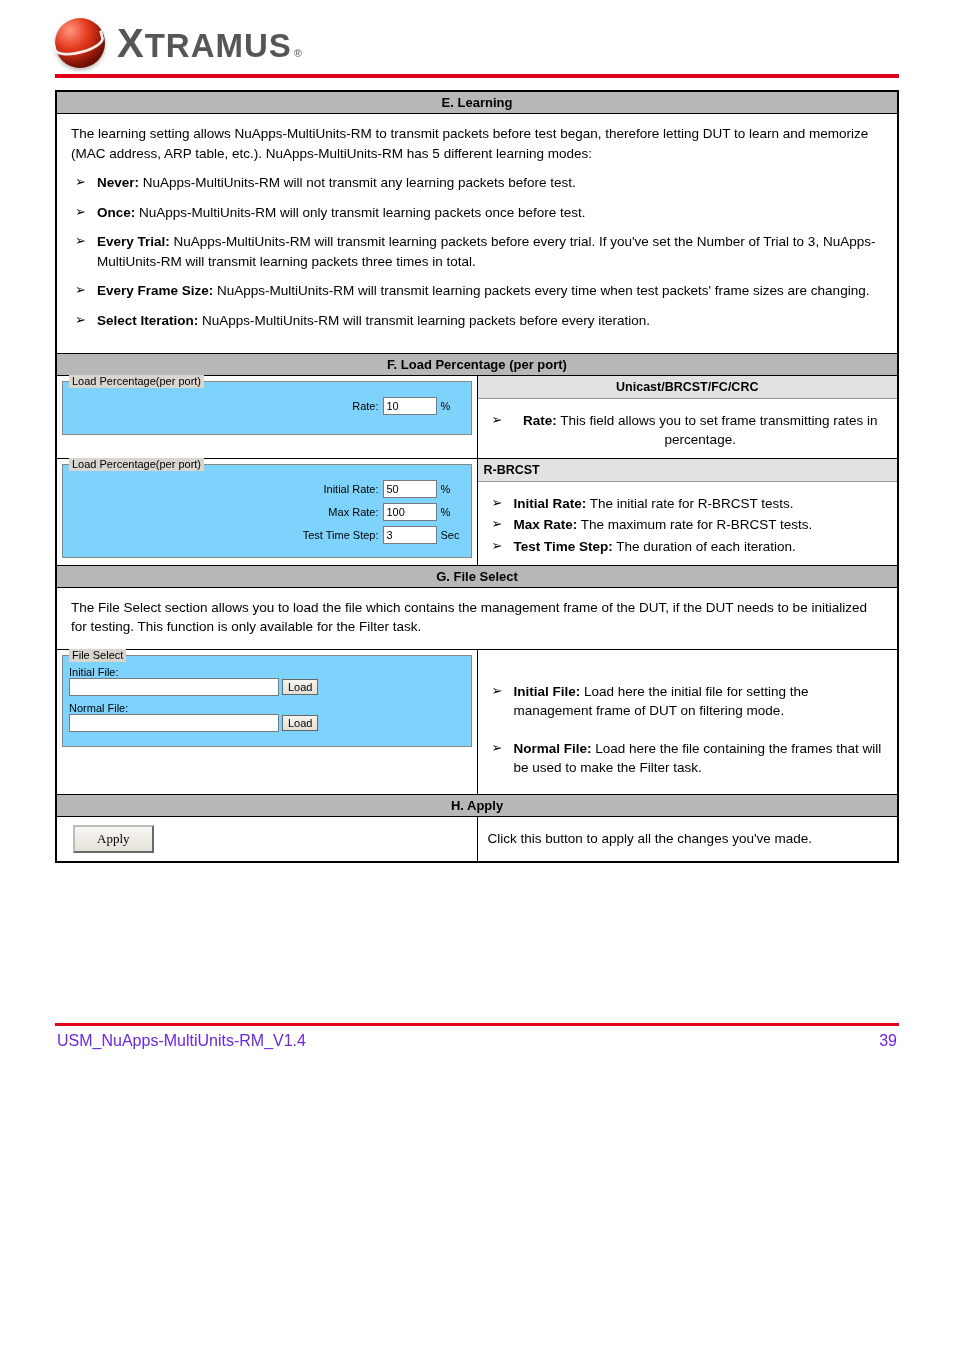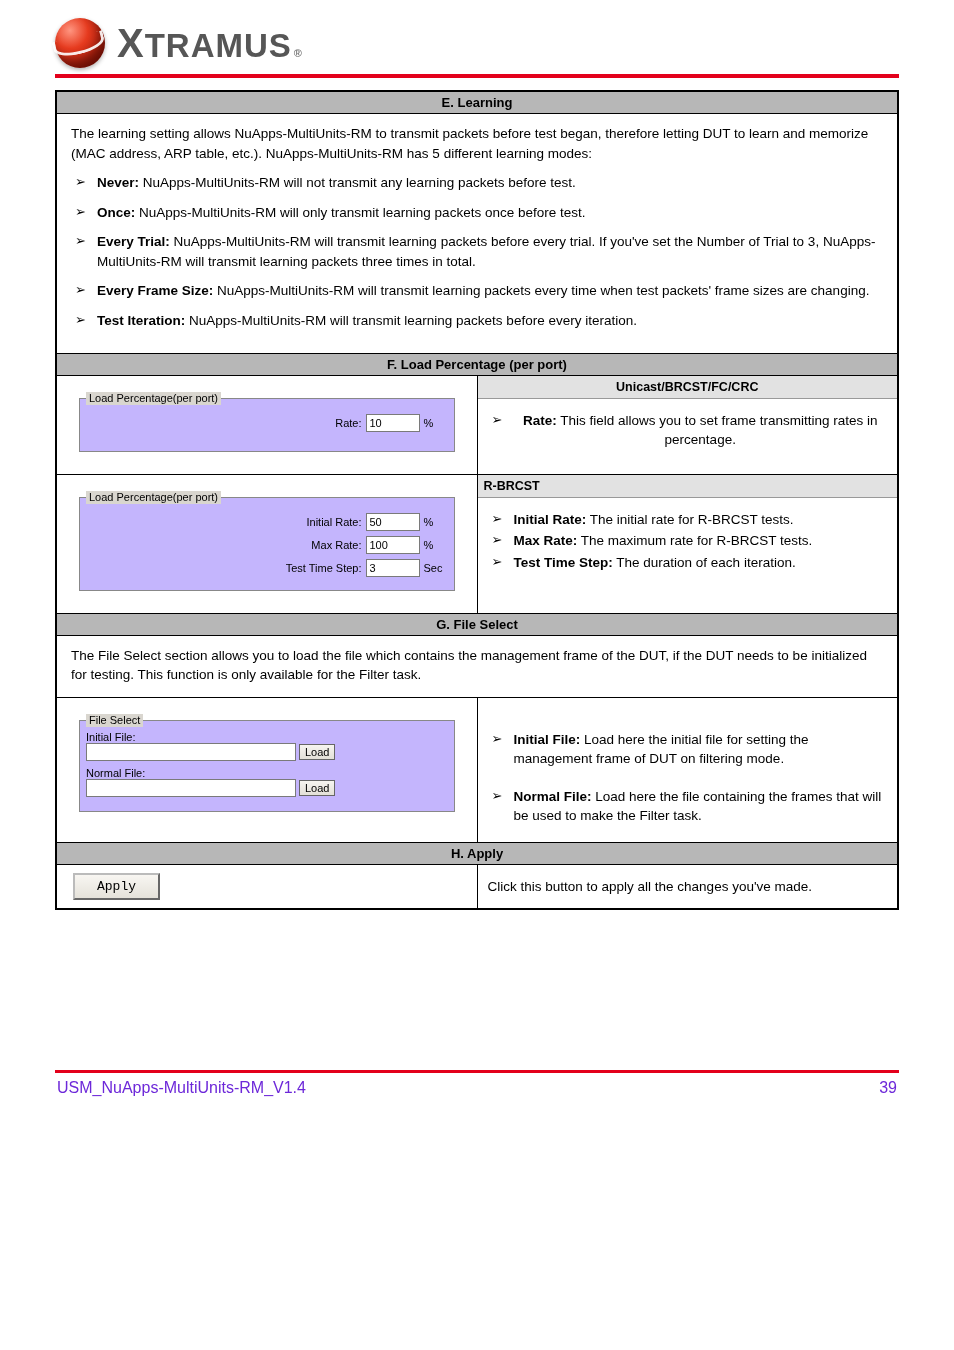--- a/index.html
+++ b/index.html
@@ -103,23 +103,23 @@
     vertical-align: top;
   }
   .col-desc {
     padding: 6px 10px;
     vertical-align: top;
     font-size: 13.5px;
     line-height: 1.45;
   }
   .fieldset {
     border: 1px solid #888;
-    background: #c4b5fd;
+    background: #7dd3fc;
     position: relative;
-    margin: 18px;
+    margin: 1px;
     padding: 10px 8px 8px 8px;
     font-family: "Tahoma", Arial, sans-serif;
     font-size: 11px;
     color: #000;
   }
   .legend {
     position: absolute;
     top: -7px;
     left: 6px;
     background: #d9d6cf;
@@ -161,21 +161,21 @@
     background: linear-gradient(#f6f4f0, #e3e0d8);
     font-size: 11px;
     padding: 1px 5px;
     height: 16px;
     cursor: pointer;
   }
   .apply-cell { padding: 8px 16px; }
   .apply-btn {
     border: 2px outset #bbb;
     background: linear-gradient(#f8f6f2, #e5e2da);
-    font-family: Liberation Mono, monospace;
+    font-family: Liberation Serif, serif;
     font-size: 13px;
     padding: 4px 22px;
     cursor: pointer;
     text-align: right;
   }
   .subhead {
     background: #e2e2e2;
     font-weight: bold;
     padding: 2px 6px;
     border-bottom: 1px solid #999;
@@ -216,21 +216,21 @@
             <td colspan="2" class="band">E. Learning</td>
           </tr>
       <tr>
         <td colspan="2" class="body-cell">
           <p>The learning setting allows NuApps-MultiUnits-RM to transmit packets before test began, therefore letting DUT to learn and memorize (MAC address, ARP table, etc.). NuApps-MultiUnits-RM has 5 different learning modes:</p>
           <ul class="arrow">
             <li><b>Never:</b> <span>NuApps-MultiUnits-RM will not transmit any learning packets before test.</span></li>
             <li><b>Once:</b> <span>NuApps-MultiUnits-RM will only transmit learning packets once before test.</span></li>
             <li><b>Every Trial:</b> <span>NuApps-MultiUnits-RM will transmit learning packets before every trial. If you've set the Number of Trial to 3, NuApps-MultiUnits-RM will transmit learning packets three times in total.</span></li>
             <li><b>Every Frame Size:</b> <span>NuApps-MultiUnits-RM will transmit learning packets every time when test packets' frame sizes are changing.</span></li>
-            <li><b>Test Iteration:</b> <span>NuApps-MultiUnits-RM will transmit learning packets before every iteration.</span></li>
+            <li><b>Select Iteration:</b> <span>NuApps-MultiUnits-RM will transmit learning packets before every iteration.</span></li>
           </ul>
         </td>
       </tr>
 
       <tr>
             <td colspan="2" class="band">F. Load Percentage (per port)</td>
           </tr>
 
       <tr>
         <td class="col-img">

